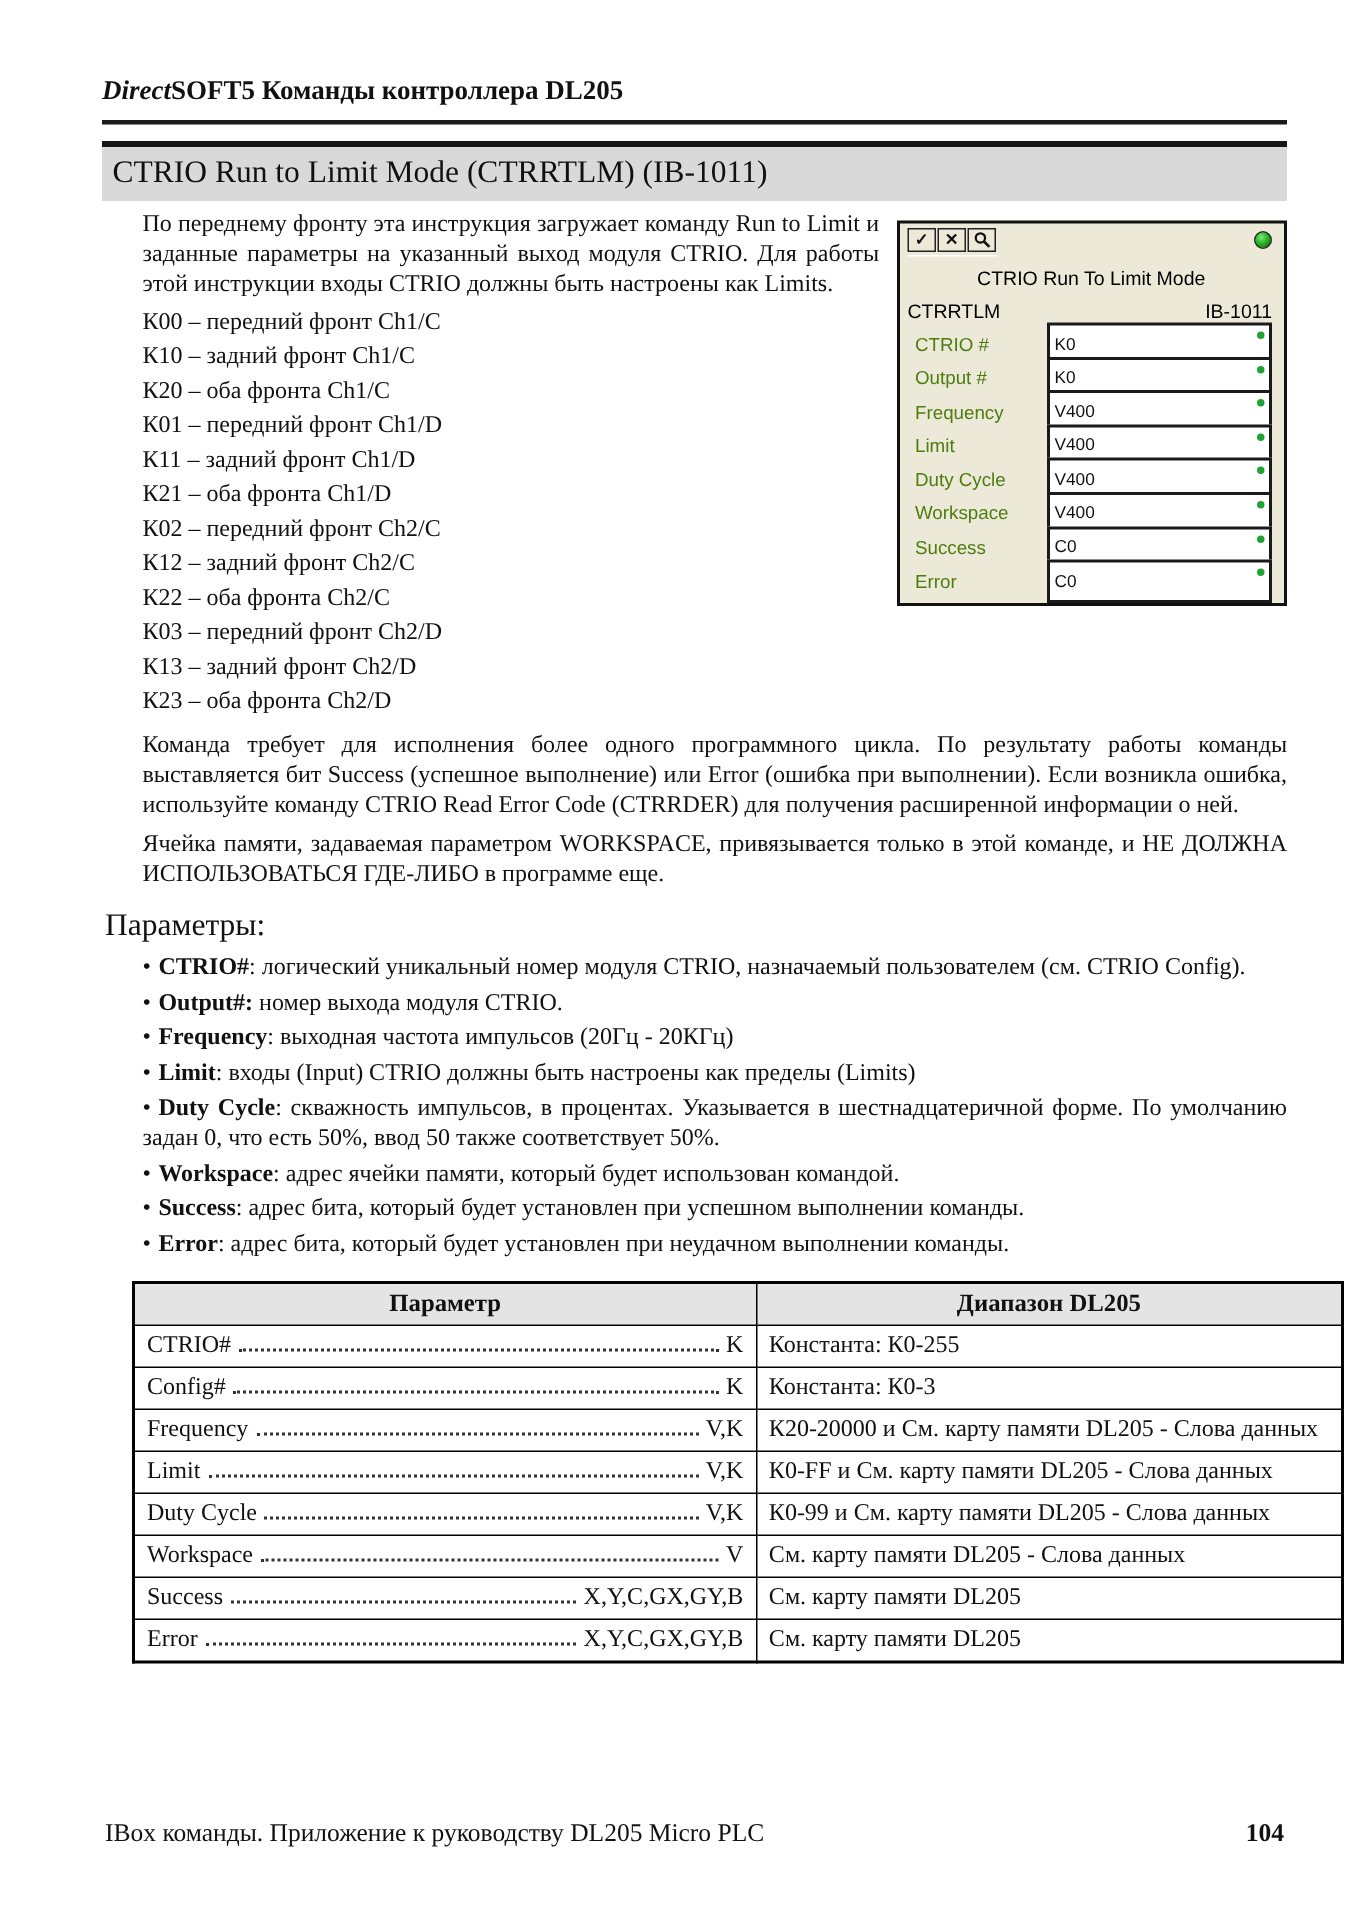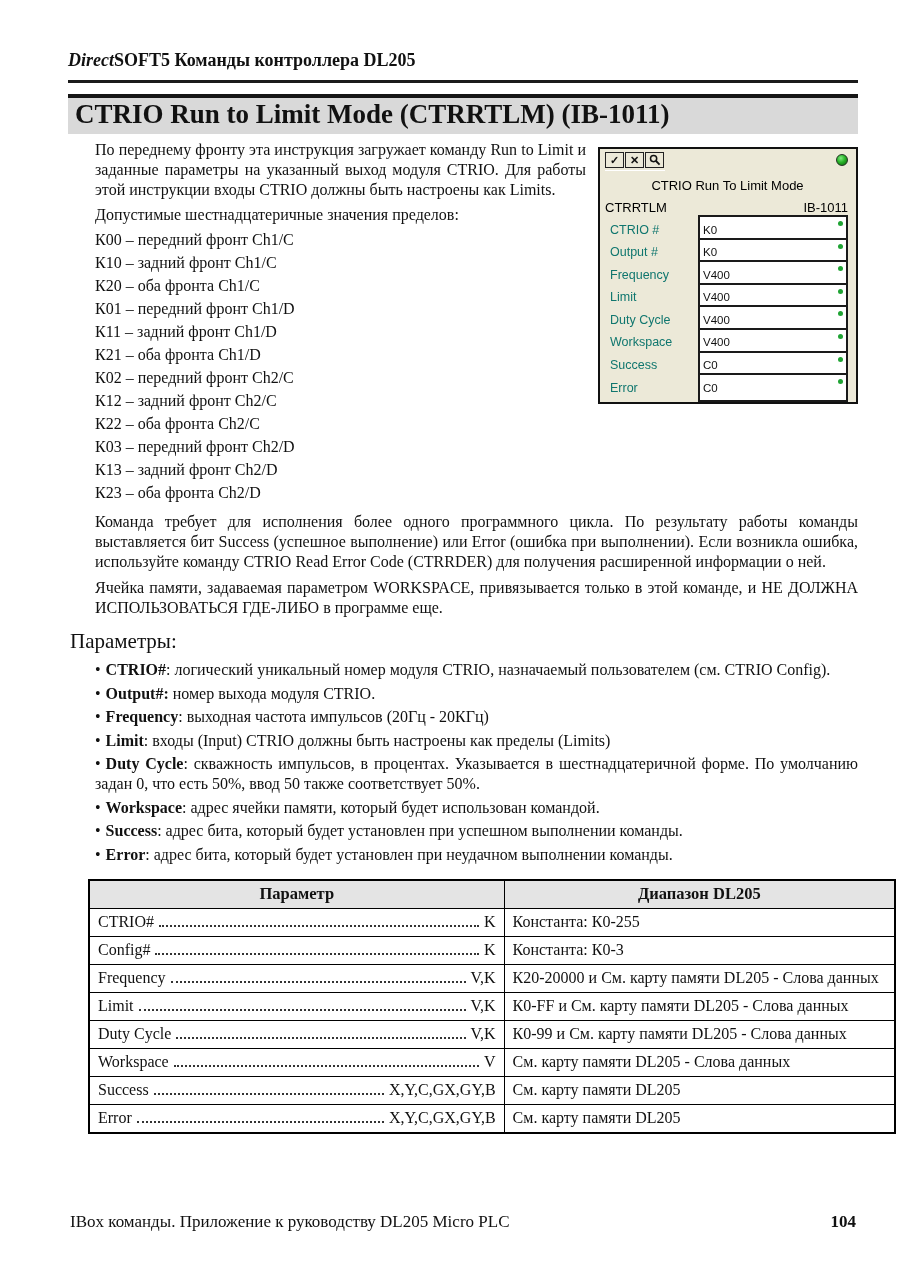--- a/index.html
+++ b/index.html
@@ -7,21 +7,21 @@
   body { width: 900px; font-family: "Liberation Serif", serif; color: #111; }
   .page { position: relative; width: 900px; height: 1274px; background: #fff; overflow: hidden; border-radius: 14px; }
 
   
   .running-head { margin: 50px 42px 0 68px; font-size: 18px; font-weight: bold; }
   .running-head .brand-italic { font-style: italic; }
   .head-rule { margin: 9px 42px 0 68px; height: 3px; background: #1b1b1b; }
 
   
   .section-bar { margin: 11px 42px 0 68px; border-top: 4px solid #151515; background: #d9d9d9; padding: 3px 8px 6px 7px; }
-  .section-bar h1 { font-size: 27px; font-weight: bold; line-height: 27px; }
+  .section-bar h1 { font-size: 21px; font-weight: normal; line-height: 27px; }
 
   
   .two-col { margin: 6px 42px 0 68px; display: flex; gap: 12px; align-items: flex-start; }
   .left-col { flex: 1 1 auto; }
   .intro-p { margin-left: 27px; font-size: 16px; line-height: 20px; text-align: justify; }
   .intro-p2 { margin: 5px 0 0 27px; font-size: 16px; line-height: 20px; }
   .k-list { margin: 3px 0 0 27px; font-size: 16px; }
   .k-line { line-height: 23px; white-space: nowrap; }
 
   
@@ -31,21 +31,21 @@
   .tb-group { display: flex; border-bottom: 1px solid #fff; padding-bottom: 2px; }
   .tb-btn { width: 19px; height: 16px; border: 1px solid #222; background: #ece9d8; display: flex;
             align-items: center; justify-content: center; font-size: 11px; font-weight: bold; color: #111;
             margin-right: 1px; line-height: 1; }
   .led { width: 12px; height: 12px; border-radius: 50%; margin: 2px 2px 0 0; border: 1px solid #223322;
          background: radial-gradient(circle at 38% 32%, #7ee87e 0%, #28b428 45%, #0b5e0b 100%); }
   .dlg-title { text-align: center; font-size: 13px; margin-top: 7px; color: #000; }
   .dlg-sub { display: flex; justify-content: space-between; font-size: 13px; margin: 7px 2px 6px 0; color: #000; }
   .dlg-fields { }
   .dlg-row { display: flex; align-items: center; height: 17px; margin-bottom: 5.6px; }
-  .dlg-label { width: 93px; padding-left: 5px; font-size: 12.5px; color: #0f766e; white-space: nowrap; }
+  .dlg-label { width: 93px; padding-left: 5px; font-size: 12.5px; color: #4d7c0f; white-space: nowrap; }
   .dlg-input { position: relative; flex: 1 1 auto; height: 29px; background: #fff; border: 2px solid #1a1a1a;
                font-size: 11.5px; color: #111; display: flex; align-items: center; padding: 0 12px 0 3px; margin-right: 2px; }
   .req-dot { position: absolute; right: 3px; top: 4px; width: 5px; height: 5px; border-radius: 50%; background: #1fa333; }
   .find-icon-svg { display: block; }
 
   
   .body-p { margin: 8px 42px 0 95px; font-size: 16px; line-height: 20px; text-align: justify; }
   .body-p + .body-p { margin-top: 6px; }
 
   
@@ -81,21 +81,20 @@
   </div>
   <div class="head-rule"></div>
 
   <div class="section-bar">
     <h1>CTRIO Run to Limit Mode (CTRRTLM) (IB-1011)</h1>
   </div>
 
   <div class="two-col">
     <div class="left-col">
       <p class="intro-p">По переднему фронту эта инструкция загружает команду Run to Limit и заданные параметры на указанный выход модуля CTRIO. Для работы этой инструкции входы CTRIO должны быть настроены как Limits.</p>
-      <p class="intro-p2">Допустимые шестнадцатеричные значения пределов:</p>
       <div class="k-list">
 
       <div class="k-line">К00 – передний фронт Ch1/C</div>
           <div class="k-line">К10 – задний фронт Ch1/C</div>
           <div class="k-line">К20 – оба фронта Ch1/C</div>
           <div class="k-line">К01 – передний фронт Ch1/D</div>
           <div class="k-line">К11 – задний фронт Ch1/D</div>
           <div class="k-line">К21 – оба фронта Ch1/D</div>
           <div class="k-line">К02 – передний фронт Ch2/C</div>
           <div class="k-line">К12 – задний фронт Ch2/C</div>

